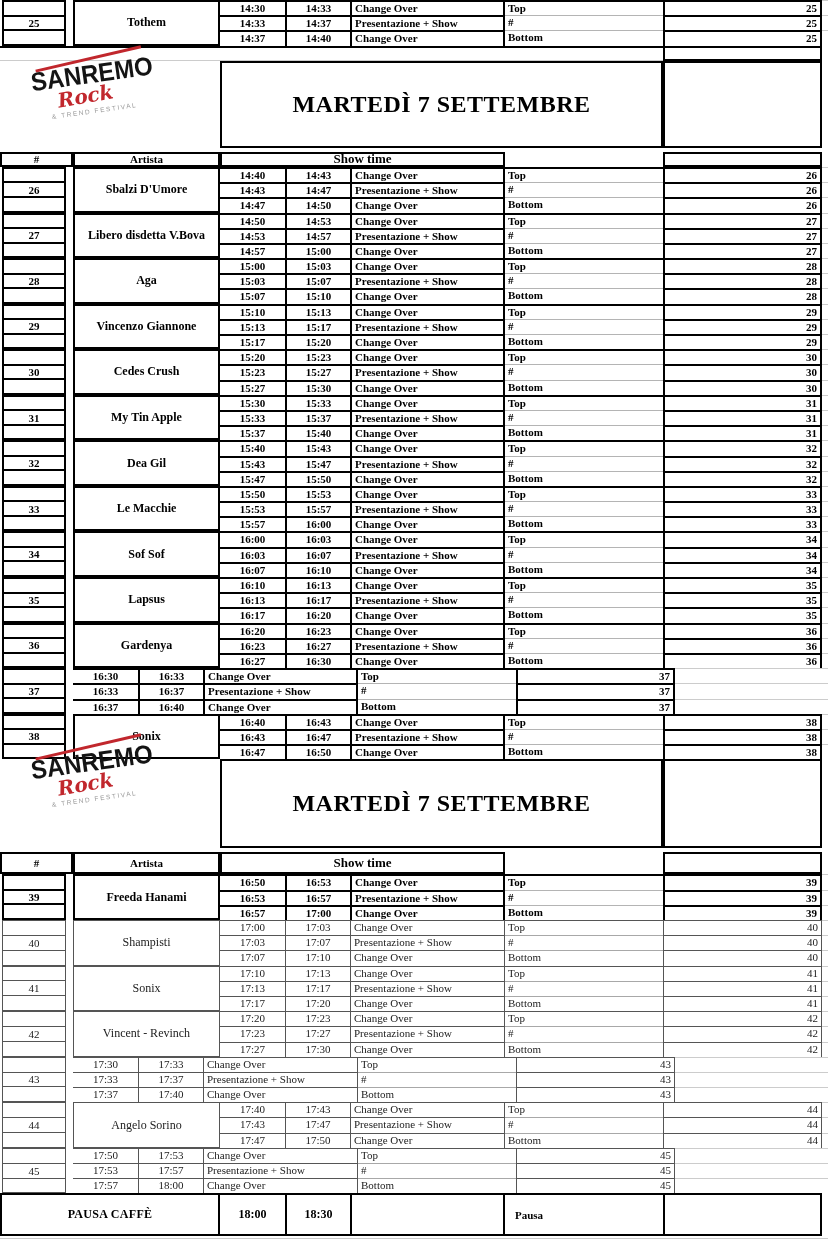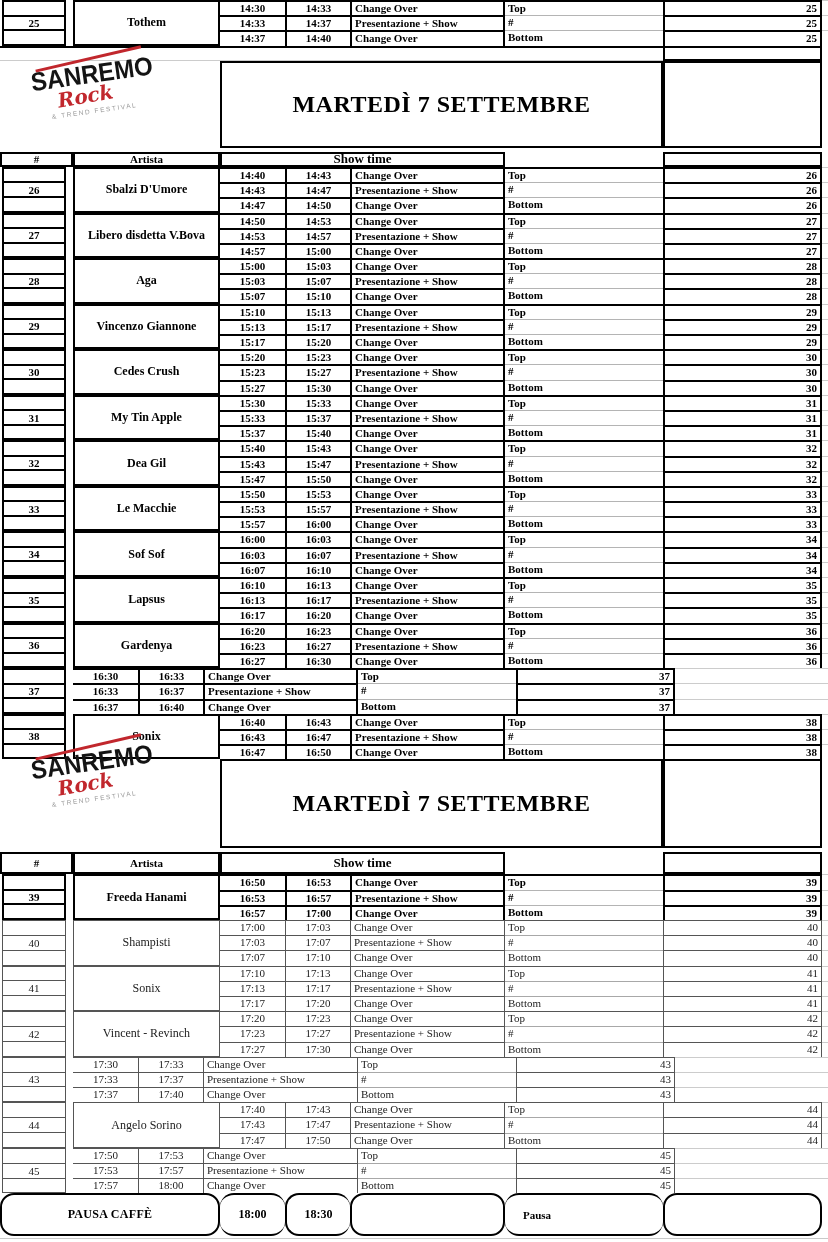--- a/index.html
+++ b/index.html
@@ -72,31 +72,31 @@
   .ch2{height:22px;}
   .chcell{position:absolute;top:0;bottom:0;box-sizing:border-box;border:2px solid #000;
           display:flex;align-items:center;justify-content:center;font-size:11px;}
   .ch-num{left:0;width:73px;}
   .ch-art{left:73px;width:147px;}
   .ch-show{left:220px;width:285px;font-size:13px;}
   .ch-rnumbox{left:663px;width:159px;}
 
   
   .pausa{display:flex;height:42.8px;font-weight:bold;color:#000;}
-  .pcell{box-sizing:border-box;flex:none;border-radius:14px;}
+  .pcell{box-sizing:border-box;flex:none;}
   .p-merged{width:220px;border:2px solid #000;display:flex;align-items:center;
             justify-content:center;font-size:12px;letter-spacing:0.3px;}
   .p-t1{width:65px;border-top:2px solid #000;border-bottom:2px solid #000;
         display:flex;align-items:center;justify-content:center;font-size:12px;}
   .p-t2{width:65px;border-top:2px solid #000;border-bottom:2px solid #000;
         border-left:2px solid #000;display:flex;align-items:center;justify-content:center;
         font-size:12px;}
   .p-act{width:155px;border:2px solid #000;}
   .p-pos{width:158px;border-top:2px solid #000;border-bottom:2px solid #000;
-         display:flex;align-items:center;padding-left:18px;font-size:11px;}
+         display:flex;align-items:center;padding-left:10px;font-size:11px;}
   .p-rnum{width:159px;border:2px solid #000;}
   .p-sliver{flex:1;}
 </style>
 </head>
 <body>
 
 <div class="page">
 
   <div id="seg-top">
       <div class="block bold">

